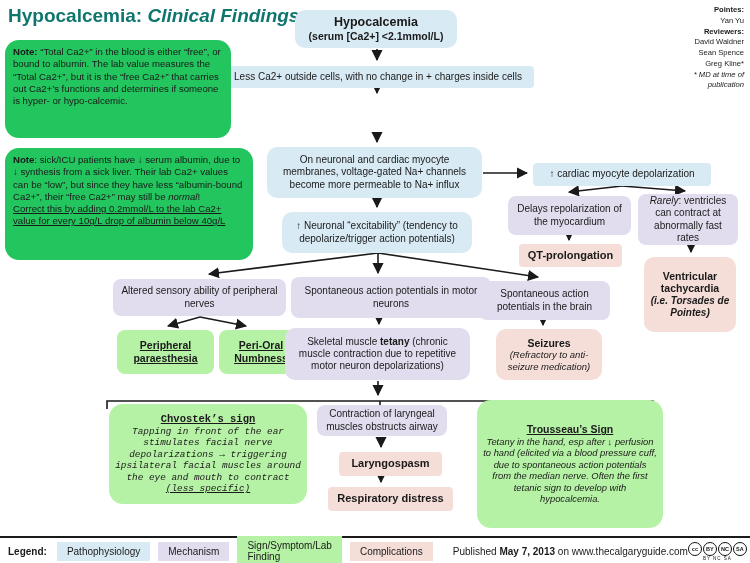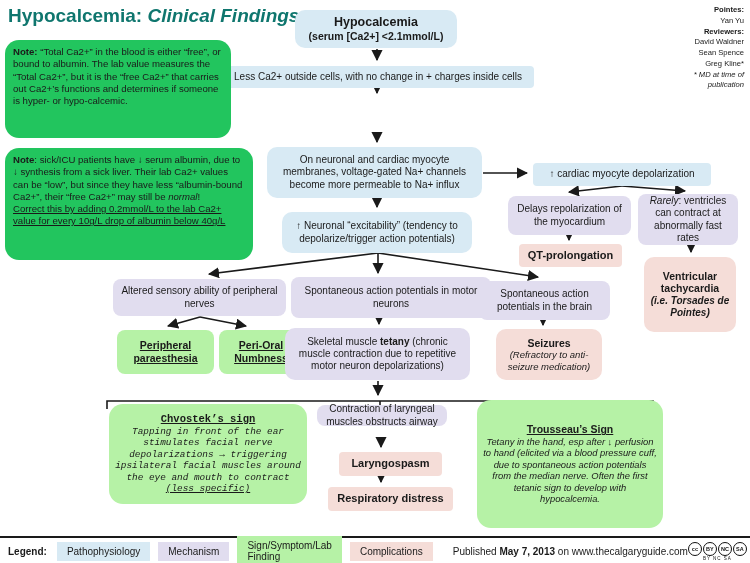--- a/index.html
+++ b/index.html
@@ -145,21 +145,21 @@
   <div class="node pink r10" style="left:496px;top:329px;width:106px;height:51px;">
     <div class="bold" style="font-size:10.5px;">Seizures</div>
     <div class="ital" style="font-size:9.5px;">(Refractory to anti-seizure medication)</div>
   </div>
 
   <div class="node green r14" style="left:109px;top:404px;width:198px;height:100px;font-family:Liberation Mono, monospace;">
     <div class="bold und" style="font-size:10.5px;">Chvostek’s sign</div>
     <div class="ital" style="font-size:9.4px;"><span>Tapping in front of the ear stimulates facial nerve depolarizations → triggering ipsilateral facial muscles around the eye and mouth to contract </span><span class="und">(less specific)</span></div>
   </div>
 
-  <div class="node purple r8" style="left:317px;top:405px;width:130px;height:21px;">Contraction of laryngeal muscles obstructs airway</div>
+  <div class="node purple r8" style="left:317px;top:405px;width:130px;height:31px;">Contraction of laryngeal muscles obstructs airway</div>
 
   <div class="node pink r4 bold" style="left:339px;top:452px;width:103px;height:24px;font-size:11px;">Laryngospasm</div>
 
   <div class="node pink r4 bold" style="left:328px;top:487px;width:125px;height:24px;font-size:11px;">Respiratory distress</div>
 
   <div class="node green r14" style="left:477px;top:400px;width:186px;height:128px;">
     <div class="bold und" style="font-size:10.5px;">Trousseau’s Sign</div>
     <div class="ital" style="font-size:9.4px;">Tetany in the hand, esp after ↓ perfusion to hand (elicited via a blood pressure cuff, due to spontaneous action potentials from the median nerve. Often the first tetanic sign to develop with hypocalcemia.</div>
   </div>
 

